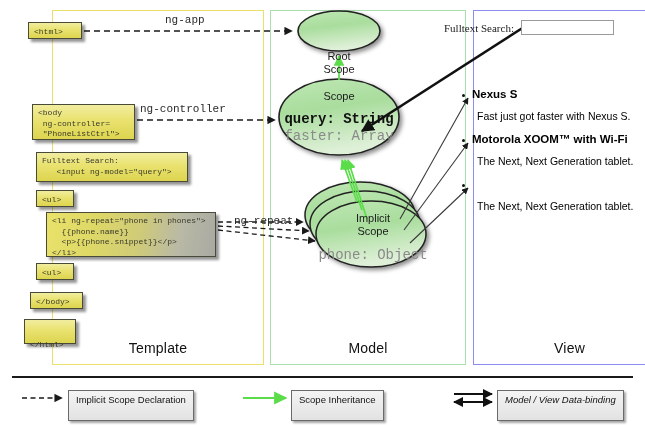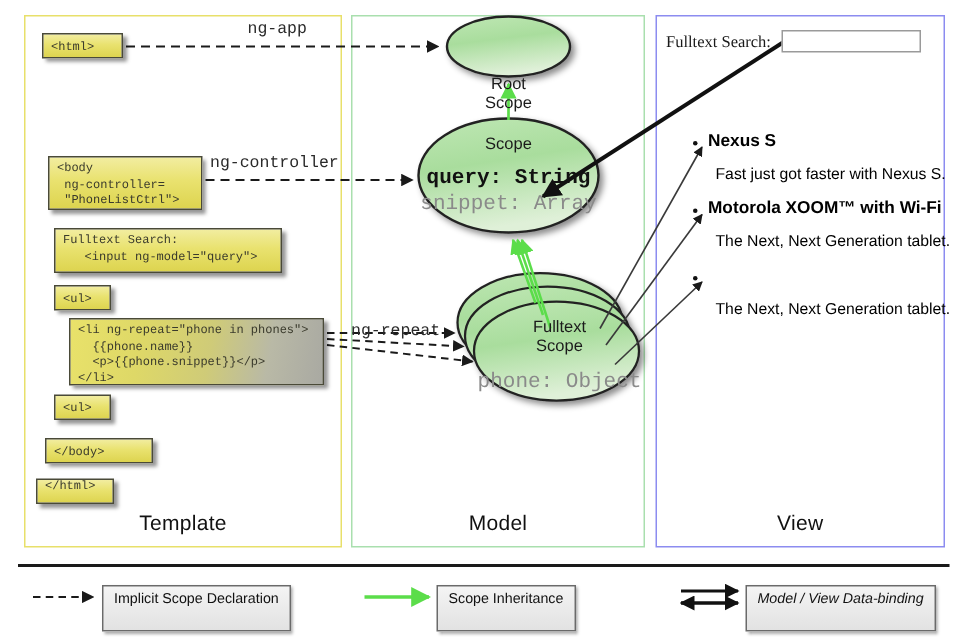--- a/index.html
+++ b/index.html
@@ -2,21 +2,21 @@
 <html><head>
 <meta charset="utf-8">
 <style>
   html,body{margin:0;padding:0;background:#ffffff;}
   body{width:645px;height:425px;position:relative;overflow:hidden;
        font-family:"Liberation Sans",sans-serif;-webkit-font-smoothing:antialiased;}
 
   #root{position:absolute;left:0;top:0;width:645px;height:425px;}
 
   
-  .panel{position:absolute;background:#ffffff;border-width:1px;border-style:solid;box-sizing:border-box;}
+  .panel{position:absolute;background:#ffffff;border-width:1px;border-style:solid;box-sizing:border-box;margin-left:36px;}
   #panel-template{left:16px;top:10px;width:212px;height:355px;border-color:#e8e06a;}
   #panel-model{left:234px;top:10px;width:196px;height:355px;border-color:#a9dfae;}
   #panel-view{left:437px;top:10px;width:193px;height:355px;border-color:#8c8cf0;}
 
   .panel-title{position:absolute;text-align:center;font-size:14px;color:#111;width:100%;
                bottom:8px;left:0;letter-spacing:.2px;}
 
   
   .cbox{position:absolute;box-sizing:border-box;border:1.5px solid #4a4a38;
         font-family:"Liberation Mono",monospace;font-size:8px;line-height:1.34;
@@ -24,22 +24,22 @@
         box-shadow:2.5px 2.5px 2.5px rgba(0,0,0,.42);}
   .cbox.plain{background:linear-gradient(180deg,#f2eda0 0%,#e9e26f 45%,#ddd44f 100%);}
   .cbox.grad{background:linear-gradient(100deg,#e9e26a 0%,#ded867 28%,#cfcb78 55%,#b9b9a6 78%,#a9a9a2 100%);}
 
   #box-html{left:28px;top:22px;width:54px;height:17px;padding-top:4px;}
   #box-body{left:32px;top:104px;width:103px;height:36px;}
   #box-search{left:36px;top:152px;width:152px;height:30px;}
   #box-ul-open{left:36px;top:190px;width:38px;height:17px;padding-top:4px;}
   #box-li{left:46px;top:212px;width:170px;height:45px;}
   #box-ul-close{left:36px;top:263px;width:38px;height:17px;padding-top:4px;}
-  #box-body-close{left:30px;top:292px;width:72px;height:17px;padding-top:4px;}
-  #box-html-close{left:24px;top:319px;width:52px;height:17px;padding-top:0;}
+  #box-body-close{left:30px;top:292px;width:53px;height:17px;padding-top:4px;}
+  #box-html-close{left:24px;top:319px;width:52px;height:17px;padding-top:20px;}
 
   
   .edge-label{position:absolute;font-family:"Liberation Mono",monospace;font-size:11px;color:#2a2a2a;}
   #lbl-ng-app{left:165px;top:14px;}
   #lbl-ng-controller{left:140px;top:103px;}
   #lbl-ng-repeat{left:234px;top:215px;}
 
   
   .scope-label{position:absolute;text-align:center;pointer-events:none;}
   .scope-label .t{font-size:11px;color:#1b1b1b;line-height:1.18;}
@@ -171,25 +171,25 @@
 
   <div class="scope-label" id="lbl-root">
     <div class="t">Root</div>
     <div class="t">Scope</div>
   </div>
 
   <div class="scope-label" id="lbl-ctrl">
     <div class="t">Scope</div>
     <div style="height:8px"></div>
     <div class="k on">query: String</div>
-    <div class="k off">snippet: Array</div>
+    <div class="k off">faster: Array</div>
   </div>
 
   <div class="scope-label" id="lbl-rep">
-    <div class="t">Fulltext</div>
+    <div class="t">Implicit</div>
     <div class="t">Scope</div>
     <div style="height:9px"></div>
     <div class="k off">phone: Object</div>
   </div>
 
   <div class="vtext" id="v-search-label">Fulltext Search:</div>
   <input id="v-input" type="text" placeholder="" style="">
 
   <div class="v-bullet" style="top:94px"></div>
   <div class="v-item" style="top:88px">Nexus S</div>

